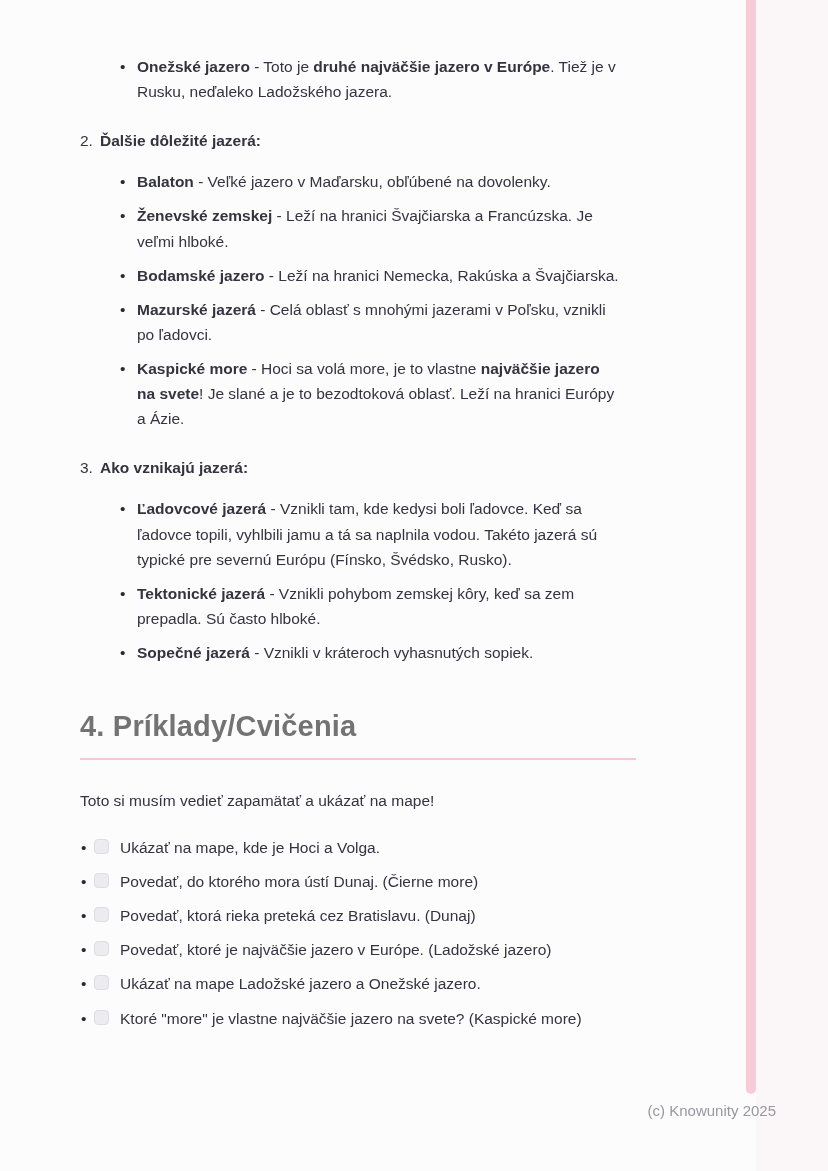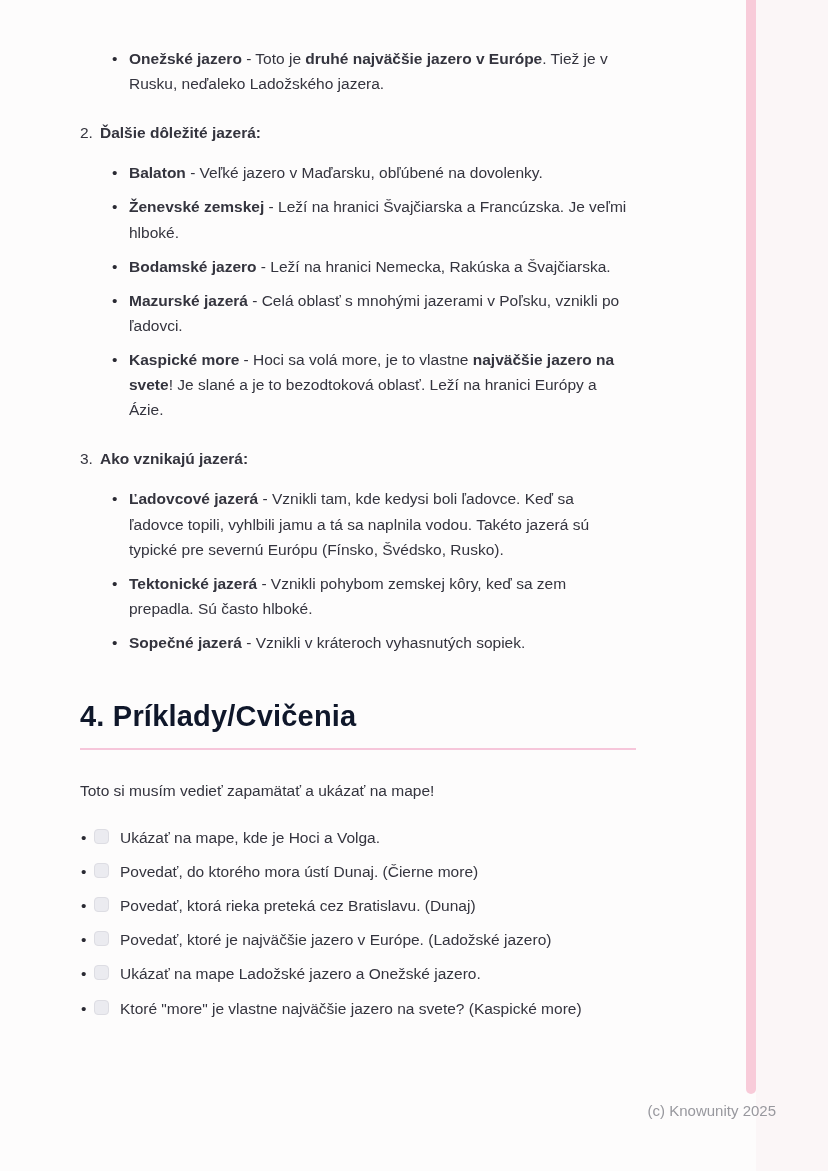--- a/index.html
+++ b/index.html
@@ -20,30 +20,30 @@
     position: absolute; top: 0; left: 746px;
     width: 10px; height: 1094px;
     background: #f8cbd9;
     border-radius: 0 0 5px 5px;
   }
   .content {
     position: absolute; top: 38px; left: 80px; width: 556px;
     font-size: 15.5px; line-height: 1.62;
   }
   .b { font-weight: bold; }
-  ul.bullets { list-style: none; margin: 8px; padding: 0 0 0 24px; }
+  ul.bullets { list-style: none; margin: 16px; padding: 0 0 0 24px; }
   ul.bullets li { position: relative; padding-left: 17px; margin-bottom: 9px; }
   ul.bullets li::before { content: "\2022"; position: absolute; left: 0; top: 0; color: #2a2a33; }
   .num-heading { margin: 24px 0 15px 0; }
   .num-heading .num { margin-right: 7px; }
   .num-heading .title { font-weight: bold; }
   h2.pink-heading {
     margin: 44px 0 0 0;
     font-size: 29px; font-weight: bold;
-    color: #0f172a;
+    color: #737373;
     letter-spacing: 0.2px;
     line-height: 1.2;
   }
   hr.heading-divider {
     border: none; height: 2px; width: 100%;
     background: #f6c6da;
     margin: 14px 0 0 0;
   }
   p.note { margin: 28px 0 0 0; }
   ul.checklist { list-style: none; margin: 22px 0 0 0; padding: 0; }

